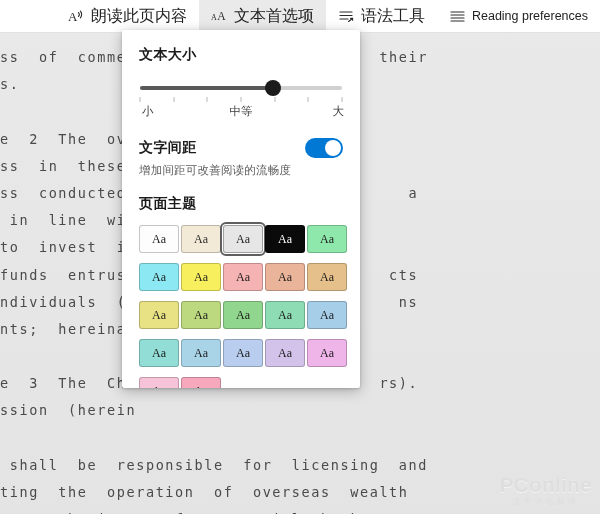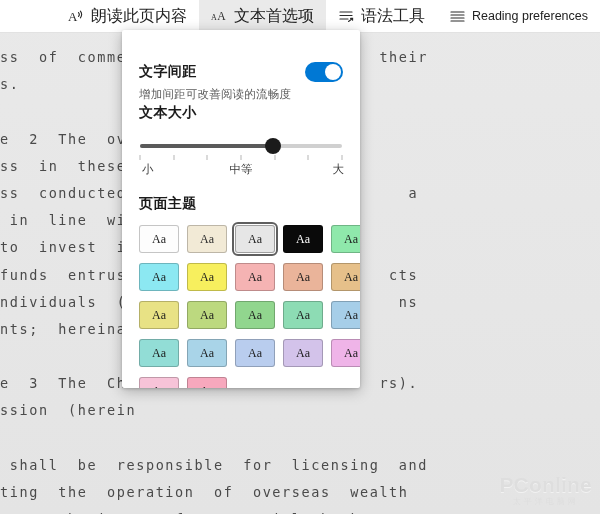--- a/index.html
+++ b/index.html
@@ -128,21 +128,21 @@
     position: absolute; right: 2px; top: 2px;
     width: 16px; height: 16px; border-radius: 50%;
     background: #ffffff;
   }
 
   
   #theme-section { margin-top: 17px; }
   .swatch-grid {
     display: grid;
     grid-template-columns: repeat(5, 40px);
-    gap: 10px 8px;
+    gap: 10px 2px;
     margin-top: 12px;
   }
   .swatch {
     width: 40px; height: 28px;
     border-radius: 3px;
     display: flex; align-items: center; justify-content: center;
     font-family: "Liberation Serif", "DejaVu Serif", serif;
     font-size: 12px;
     cursor: pointer;
     border: 1px solid rgba(0,0,0,.22);
@@ -229,30 +229,20 @@
           <line x1="2" y1="13" x2="15" y2="13"></line>
         </g>
       </svg>
     </span>
     <span class="lbl">Reading preferences</span>
   </div>
 
 </div>
 
 <div id="panel">
-
-  <div id="spacing-section">
-    <div class="spacing-row">
-      <div class="sec-title">文字间距</div>
-      <div class="toggle" id="spacing-toggle" style="background: rgb(0, 120, 212);">
-        <div class="knob"></div>
-      </div>
-    </div>
-    <div class="spacing-sub">增加间距可改善阅读的流畅度</div>
-  </div>
 
   <div id="size-section">
     <div class="sec-title">文本大小</div>
 
     <div class="slider-wrap">
       <div class="track"></div>
       <div class="track-fill" id="slider-fill" style="width: 66%;"></div>
       <div class="thumb" id="slider-thumb" style="left: 66%;"></div>
     </div>
     <div class="ticks" id="slider-ticks">
@@ -265,20 +255,30 @@
         <i style="left: 100%;"></i>
       </div>
 
     <div class="slider-labels">
       <span class="l0">小</span>
       <span class="l1">中等</span>
       <span class="l2">大</span>
     </div>
   </div>
 
+  <div id="spacing-section">
+    <div class="spacing-row">
+      <div class="sec-title">文字间距</div>
+      <div class="toggle" id="spacing-toggle" style="background: rgb(0, 120, 212);">
+        <div class="knob"></div>
+      </div>
+    </div>
+    <div class="spacing-sub">增加间距可改善阅读的流畅度</div>
+  </div>
+
   <div id="theme-section">
     <div class="sec-title">页面主题</div>
     <div class="swatch-grid" id="swatch-grid">
         <div class="swatch" style="background: rgb(253, 253, 253); color: rgb(26, 26, 26);">
           <span>Aa</span>
         </div>
         <div class="swatch" style="background: rgb(242, 234, 214); color: rgb(43, 43, 43);">
           <span>Aa</span>
         </div>
         <div class="swatch sel" style="background: rgb(230, 230, 230); color: rgb(26, 26, 26);">

